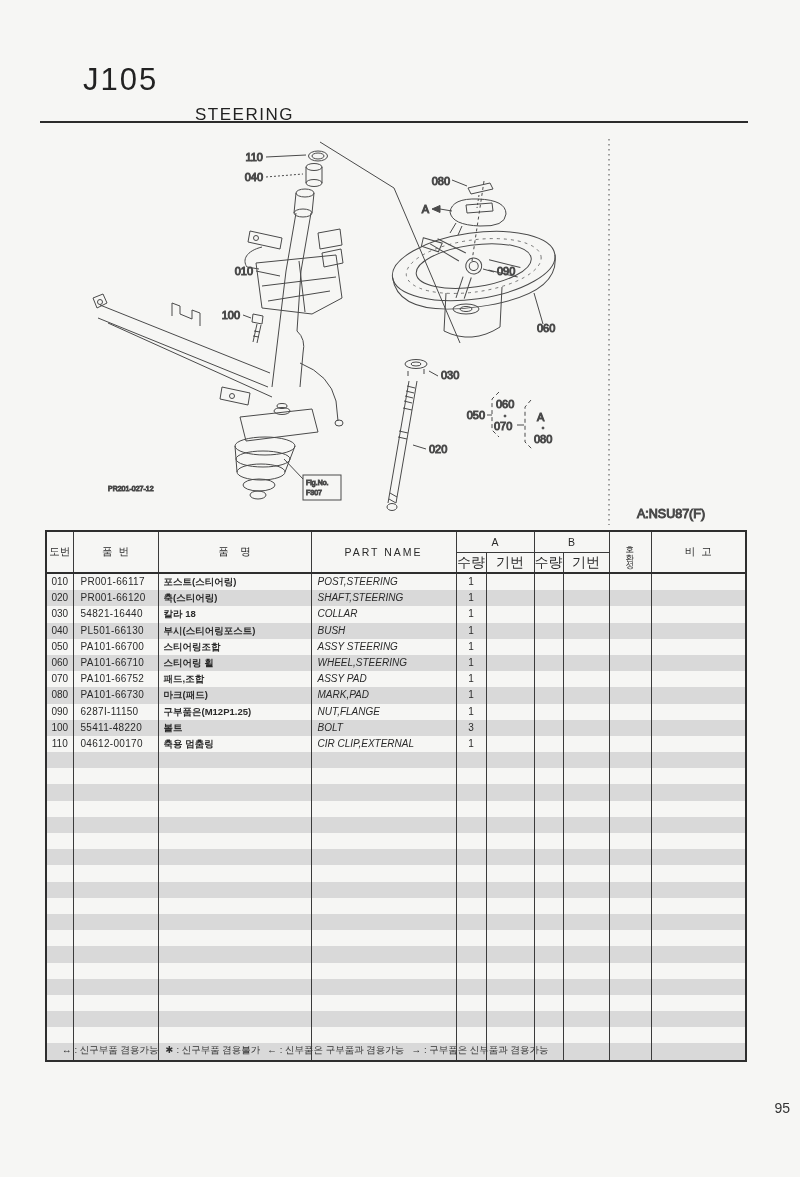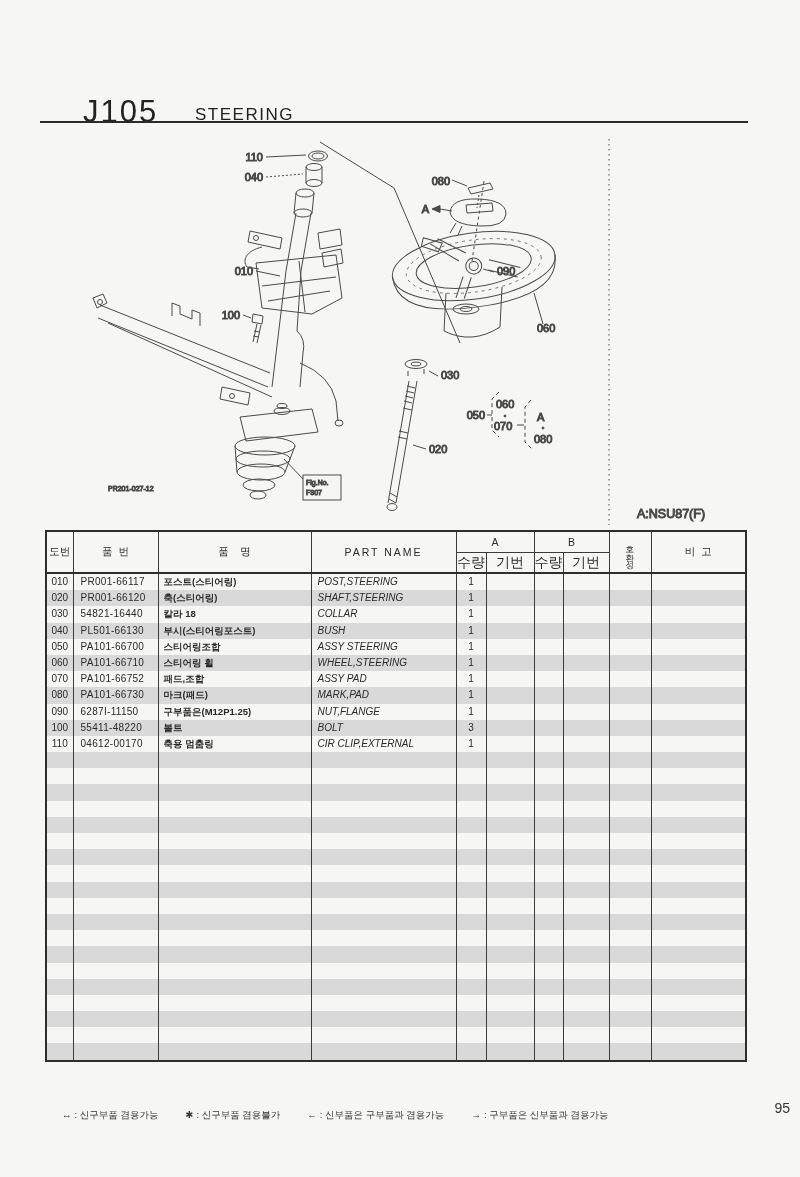--- a/index.html
+++ b/index.html
@@ -1,21 +1,21 @@
 <!DOCTYPE html>
 <html><head>
 <meta charset="utf-8">
 <style>
   html,body{margin:0;padding:0;}
   body{width:800px;height:1177px;position:relative;background:#f6f6f4;
        font-family:"Liberation Sans","DejaVu Sans",sans-serif;color:#2a2a2a;}
   .page{position:absolute;inset:0;overflow:hidden;}
 
   
-  .title-code{position:absolute;left:83px;top:62px;font-size:31px;letter-spacing:2px;color:#222;margin-top:32px;}
+  .title-code{position:absolute;left:83px;top:62px;font-size:31px;letter-spacing:2px;color:#222;}
   .title-kr{position:absolute;left:193px;top:59px;font-size:29px;letter-spacing:3px;color:#222;}
   .title-en{position:absolute;left:195px;top:97px;font-size:17px;letter-spacing:1.5px;color:#222;margin-top:8px;}
   .title-rule{position:absolute;left:40px;top:121px;width:708px;height:2px;background:#2b2b2b;}
 
   
   .diagram{position:absolute;left:0;top:135px;}
   svg text{font-family:"Liberation Sans","DejaVu Sans",sans-serif;fill:#333;}
   .callout{font-size:11px;}
   .tiny{font-size:7px;}
   .note{font-size:12.5px;}
@@ -33,21 +33,21 @@
   tbody td{height:16.2px;line-height:16px;font-size:10px;}
   tbody tr:nth-child(even){background:#d9d9d9;}
   td.c-no{text-align:center;}
   td.c-pn{text-align:left;padding-left:7px;letter-spacing:0.3px;}
   td.c-kr{text-align:left;padding-left:5px;font-size:9.5px;font-weight:bold;}
   td.c-en{text-align:left;padding-left:6px;font-style:italic;}
   td.c-q{text-align:center;}
   .sp-head{letter-spacing:2px;}
 
   
-  .legend{position:absolute;left:62px;top:1109px;width:690px;display:flex;gap:27px;font-size:9.5px;color:#333;white-space:nowrap;}
+  .legend{position:absolute;left:62px;top:1044px;width:690px;display:flex;gap:7px;font-size:9.5px;color:#333;white-space:nowrap;}
   .legend .sym{margin-right:3px;}
   .pageno{position:absolute;left:0;top:1100px;width:790px;text-align:right;font-size:14px;color:#333;}
 </style>
 </head>
 <body>
 
 <div class="page">
 
   <div class="title-code">J105</div>
   <div class="title-en">STEERING</div>

